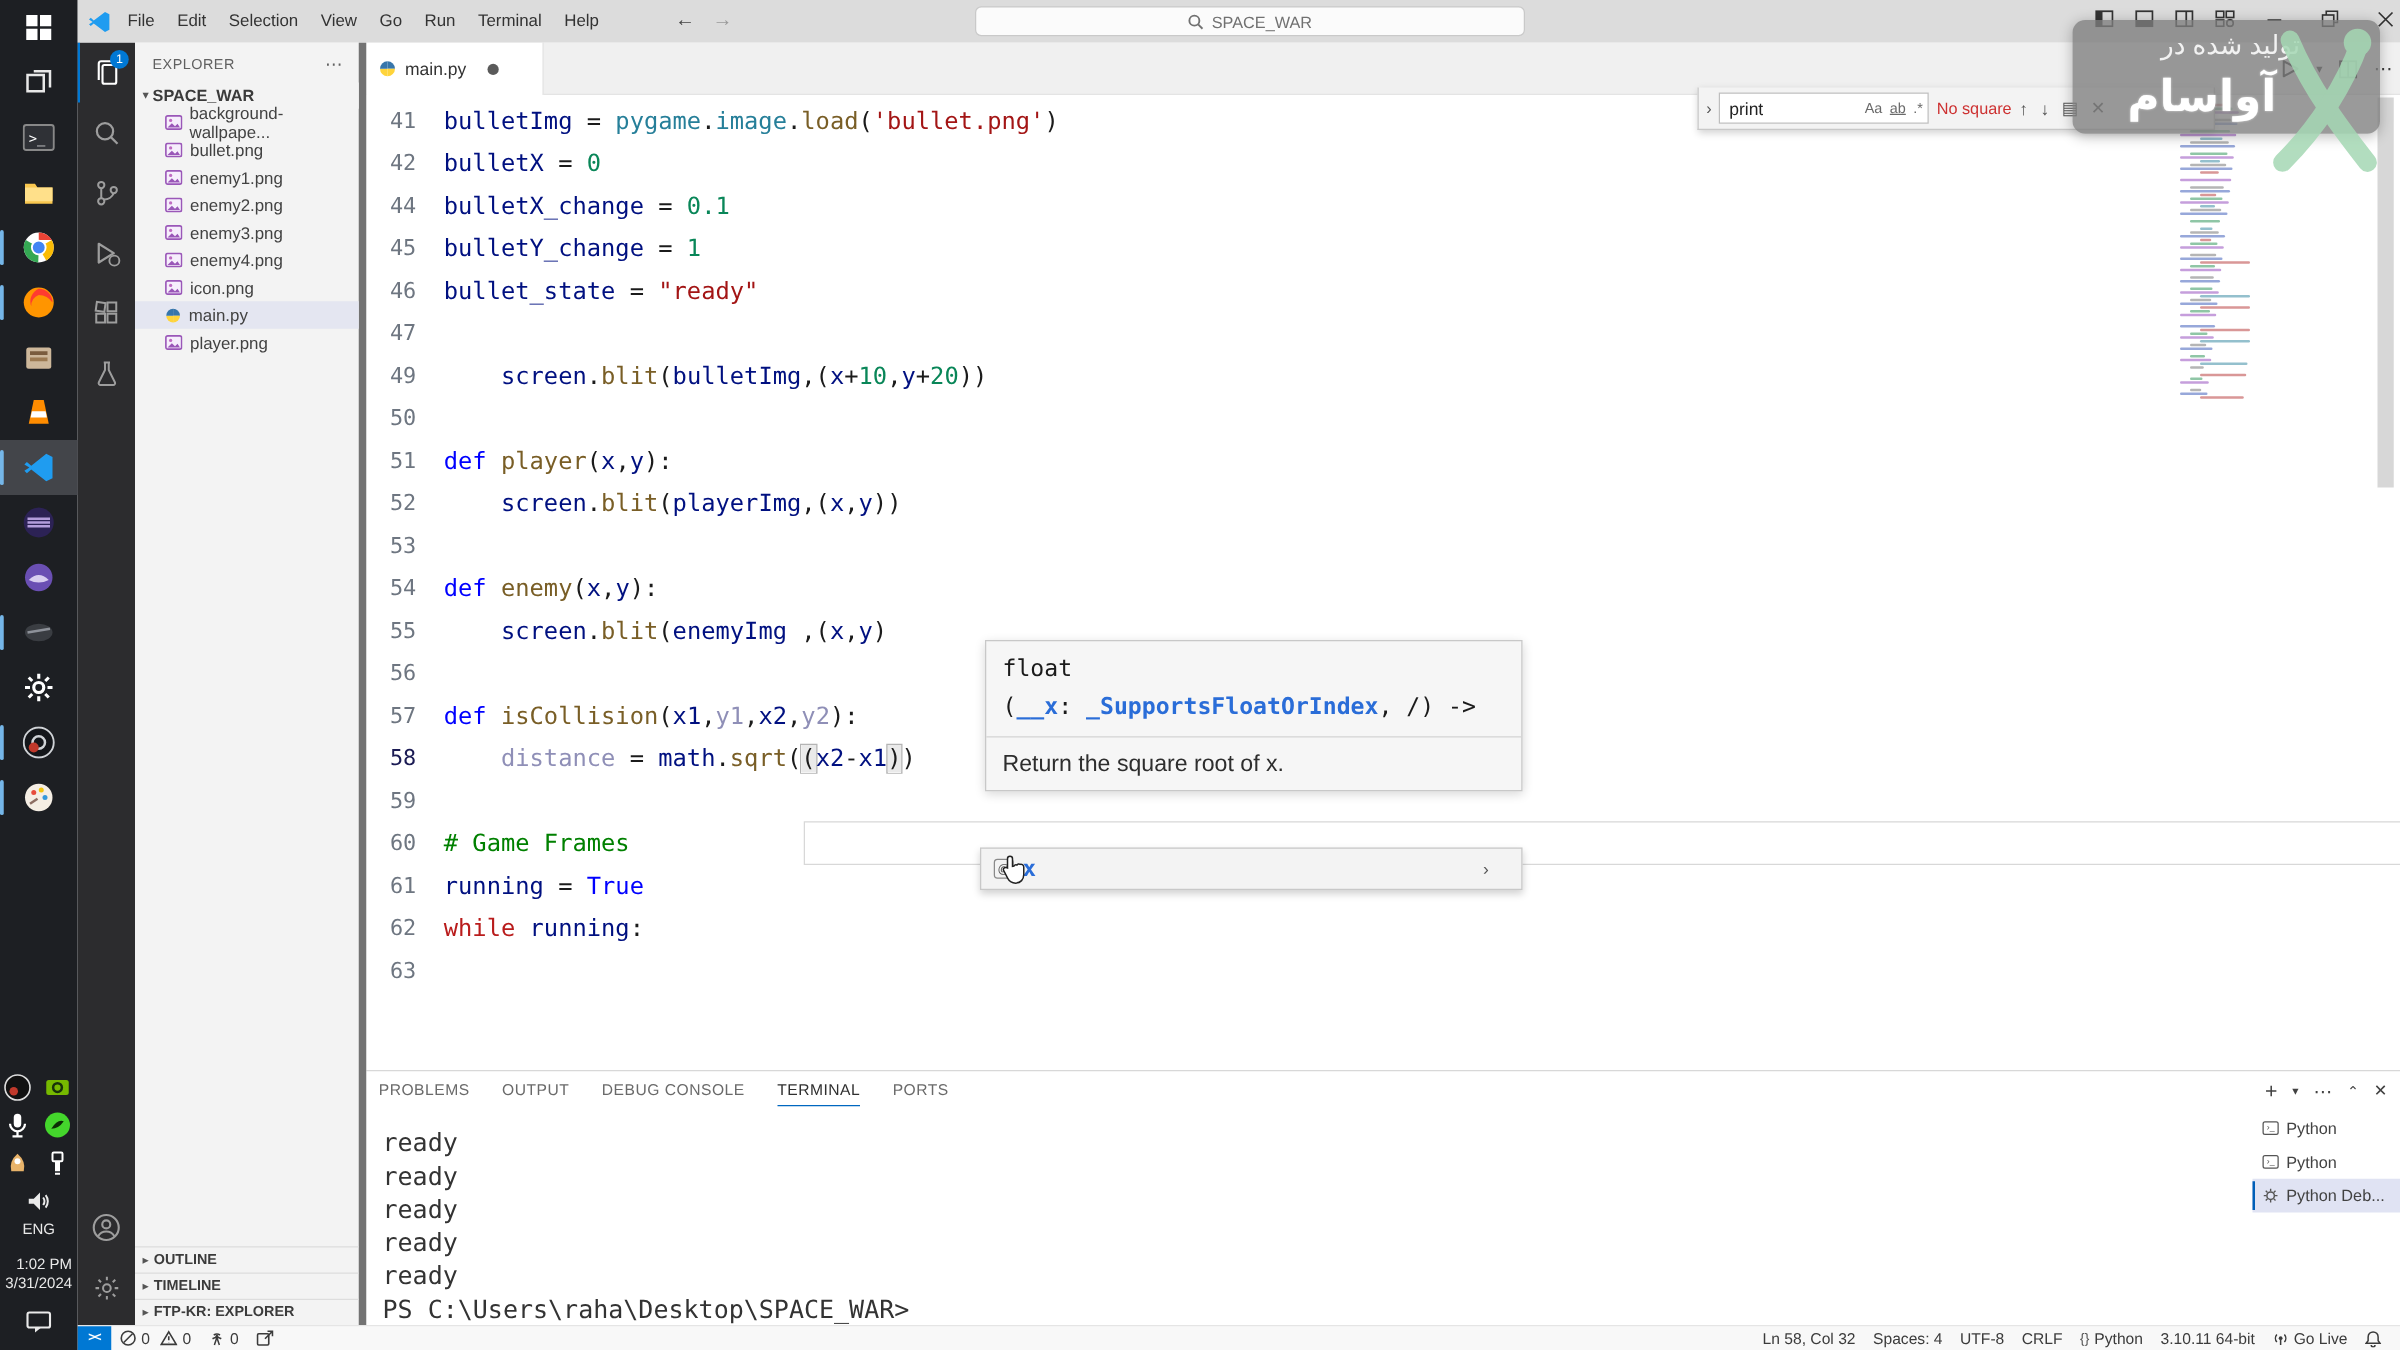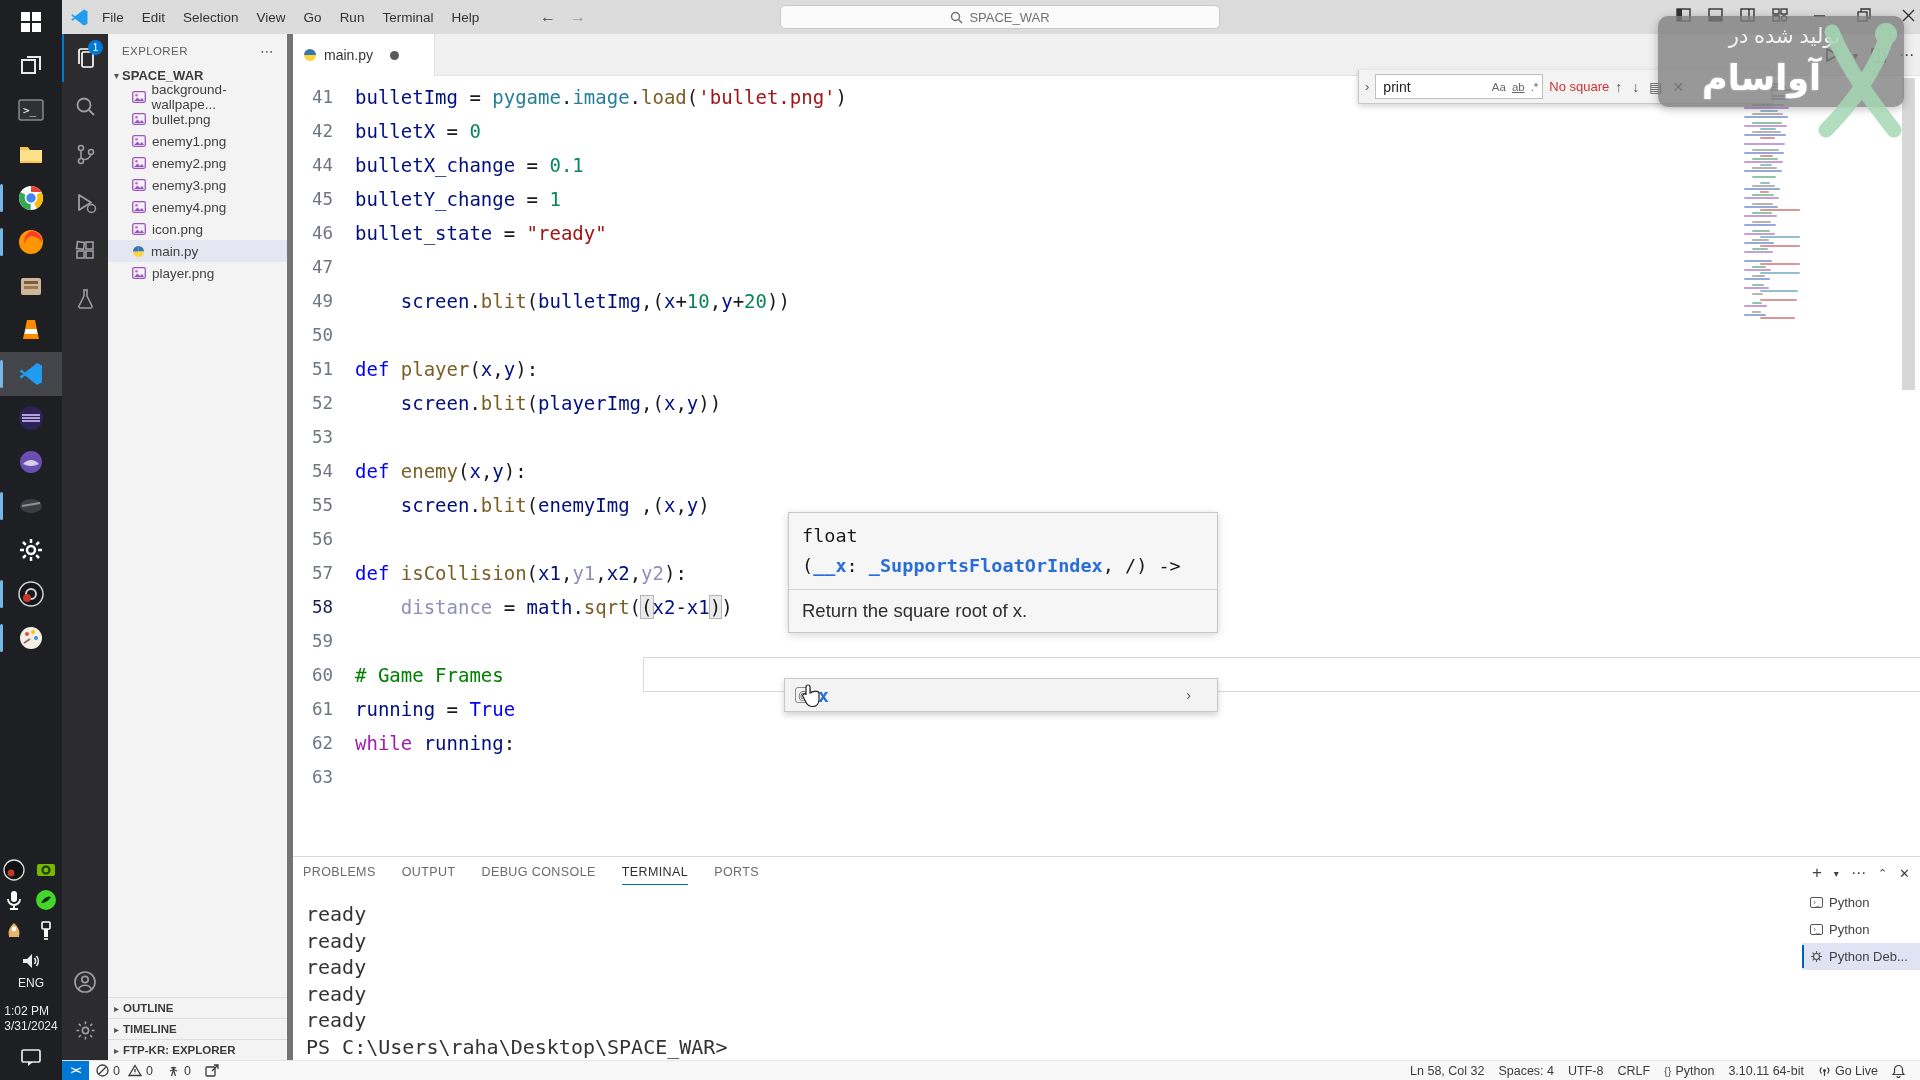--- a/index.html
+++ b/index.html
@@ -7,21 +7,21 @@
   body{position:relative;font-family:"Liberation Sans","DejaVu Sans",sans-serif;background:#fff}
   svg{display:block}
 
   
   #taskbar{position:absolute;left:0;top:0;width:62px;height:1080px;background:#1d1f23;z-index:60;display:flex;flex-direction:column;align-items:center}
   .tb{width:62px;height:44px;display:flex;align-items:center;justify-content:center;position:relative;flex:none}
   .tb.active{background:#43454a}
   .tb .runbar{position:absolute;left:0;top:8px;bottom:8px;width:3px;background:#75b6e8;border-radius:2px}
   .tray{display:grid;grid-template-columns:26px 26px;gap:6px 6px;margin-top:auto;margin-bottom:4px}
   .tray .ti{width:24px;height:24px;display:flex;align-items:center;justify-content:center}
-  .tbinfo{color:#e9e9e9;font-size:12px;text-align:left;line-height:15px;flex:none}
+  .tbinfo{color:#e9e9e9;font-size:12px;text-align:right;line-height:15px;flex:none}
 
   
   #titlebar{position:absolute;left:62px;top:0;right:0;height:34px;background:#dcdcdc;z-index:5;display:flex;align-items:center}
   .mi{padding:0 9px;font-size:13.5px;color:#333;cursor:default}
   #navarrows{position:absolute;left:478px;top:0;height:34px;display:flex;align-items:center;gap:14px;color:#444;font-size:16px}
   #cmdcenter{position:absolute;left:718px;top:5px;width:440px;height:24px;background:#fbfbfb;border:1px solid #c9c9c9;border-radius:5px;display:flex;align-items:center;justify-content:center;gap:6px;color:#717171;font-size:13px}
   #wincontrols{position:absolute;left:1614px;top:0;height:30px;display:flex;align-items:center;gap:17px;color:#333}
 
   
   #activitybar{position:absolute;left:62px;top:34px;width:46px;bottom:20px;background:#2c2c2e;z-index:4;display:flex;flex-direction:column;align-items:center}
@@ -45,21 +45,21 @@
   #edtoolbar{position:absolute;right:6px;top:0;height:42px;display:flex;align-items:center;gap:13px;color:#3b3b3b;font-size:15px}
 
   
   #editor{position:absolute;left:293px;top:76px;right:0;height:780px;background:#fff;z-index:1}
   #code{position:absolute;left:0;top:4px;right:0}
   .cl{display:flex;height:34px;align-items:center;font-family:"DejaVu Sans Mono",monospace;font-size:19px;white-space:pre}
   .cl .g{width:40px;flex:none;text-align:right;color:#6e7681;font-size:17.5px}
   .cl .g.gB{color:#1b1b54}
   .cl .t{margin-left:22px}
   .tk-v{color:#001080}.tk-p{color:#1b1b1b}.tk-m{color:#267f99}.tk-f{color:#795e26}.tk-n{color:#098658}
-  .tk-s{color:#a31515}.tk-k{color:#0000ff}.tk-c{color:#008000}.tk-w{color:#a21caf}.tk-d{color:#8f8fb7}
+  .tk-s{color:#a31515}.tk-k{color:#0000ff}.tk-c{color:#008000}.tk-w{color:#b91c1c}.tk-d{color:#8f8fb7}
   .tk-b{color:#1b1b1b;background:#eaeaea;box-shadow:0 0 0 1px #b4b4b4}
   #curline{position:absolute;left:350px;top:581px;width:1448px;height:35px;border:1px solid #d8d8d8;z-index:0}
   #minimap{position:absolute;left:1742px;top:80px;width:58px;height:250px;z-index:1;opacity:.9}
   .mmr{height:3px;display:flex}
   .mmr span{height:2px;border-radius:1px;opacity:.55}
   #vscroll{position:absolute;left:1902px;top:78px;width:13px;height:312px;background:rgba(110,110,110,.28);z-index:1}
 
   
   #find{position:absolute;left:1358px;top:70px;width:414px;height:34px;background:#f3f3f3;border:1px solid #c8c8c8;border-top:none;box-shadow:0 2px 6px rgba(0,0,0,.18);z-index:20;display:flex;align-items:center;padding:0 6px;gap:6px}
   #find .chev{color:#555;font-size:13px}

